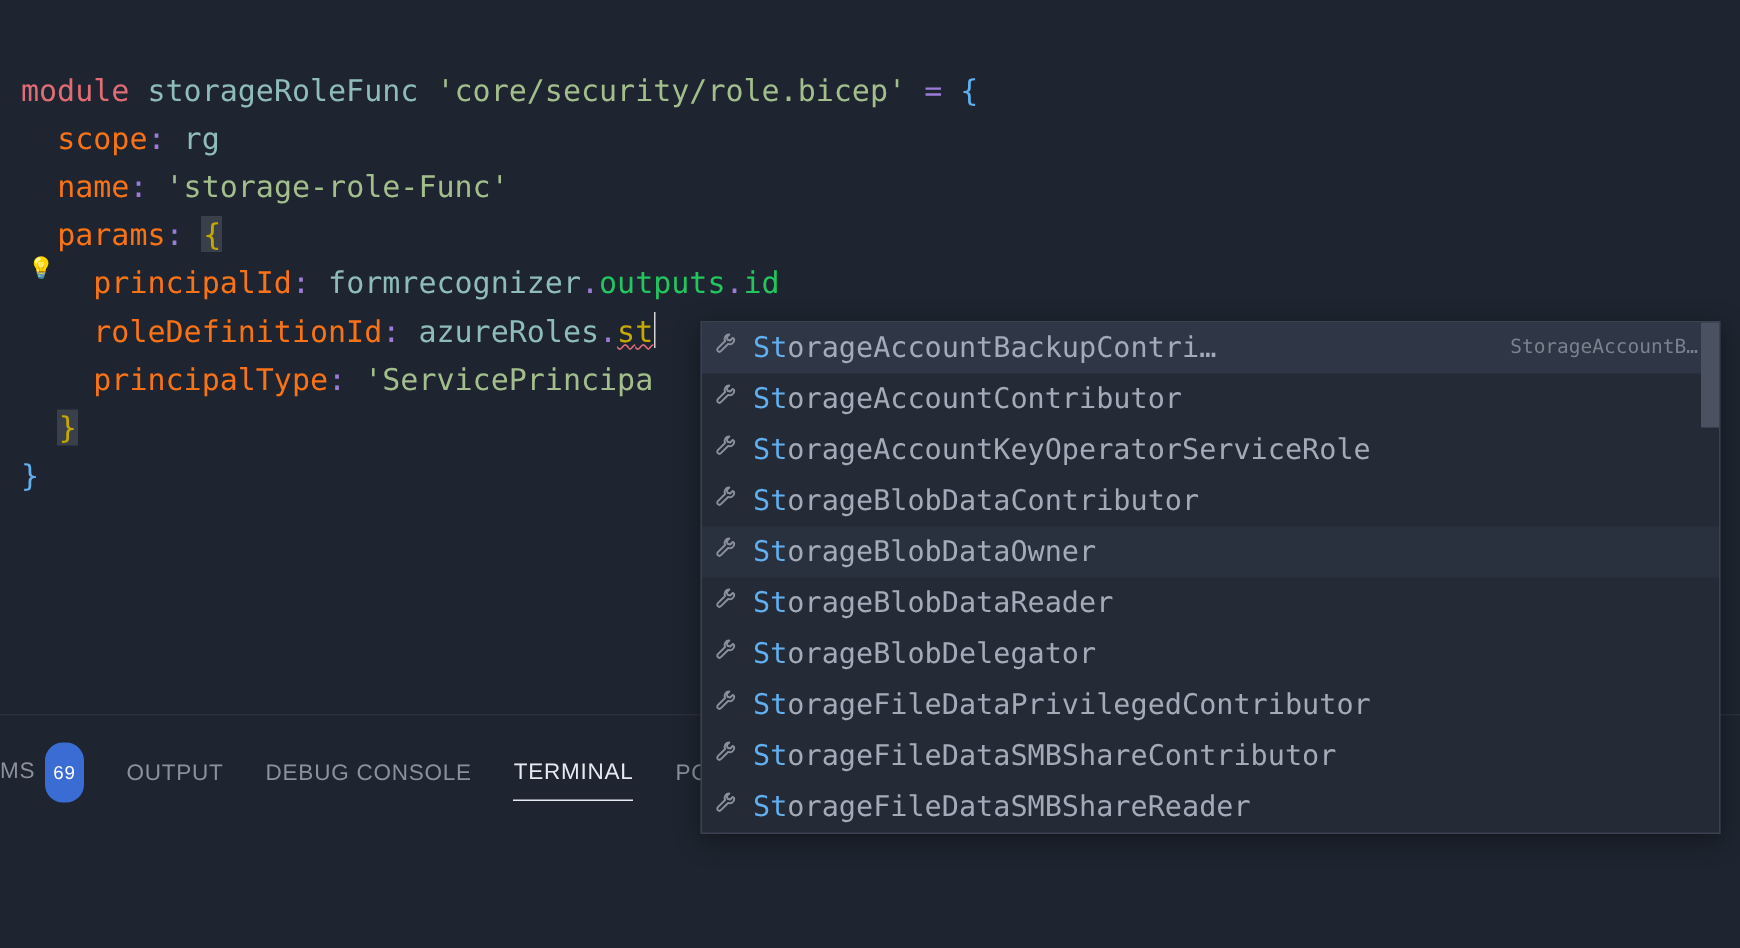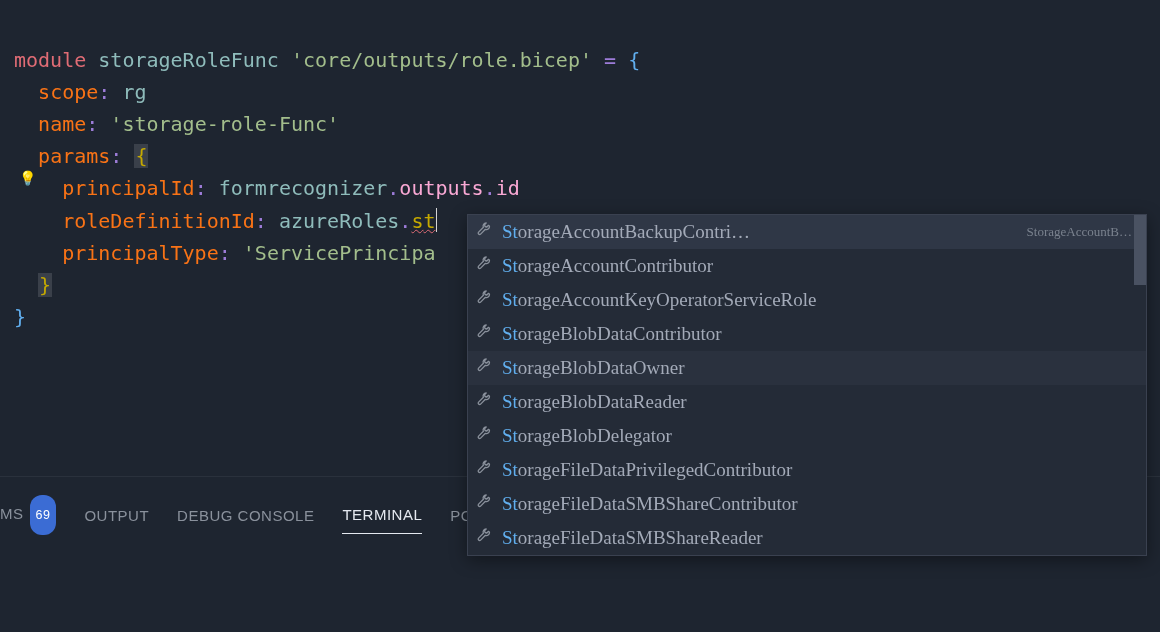--- a/index.html
+++ b/index.html
@@ -30,21 +30,21 @@
   }
 
   
   .kw      { color: #e06c75; }   
   .ident   { color: #8fbcbb; }   
   .str     { color: #a3be8c; }   
   .punct   { color: #9d7cd8; }   
   .brace   { color: #61afef; }   
   .brace-hl{ color:#c5a900; background:#3a404a; padding:0 1px; }
   .prop    { color: #f97316; }   
-  .member  { color: #f9a8d4; }   
+  .member  { color: #22c55e; }   
   .typed   { color: #c5a900; }   
   .error-und { text-decoration: underline wavy #e06c75; text-decoration-thickness:1px;}
   .cursor {
     display:inline-block;
     width:1px; height:24px;
     background:#d4d4d4;
     transform:translateY(4px);
     margin-left:1px;
   }
   .guide {
@@ -92,21 +92,20 @@
     border: 1px solid #3a4150;
     box-shadow: 0 4px 16px rgba(0,0,0,.4);
     font-size: 19px;
     line-height: 34px;
   }
   .suggest .row {
     display: flex;
     align-items: center;
     padding: 0 8px;
     gap: 10px;
-    font-family: Liberation Serif, serif;
   }
   .suggest .row.selected {
     background: #2f3746;
   }
   .suggest .row.hover { background:#2a313e; }
   .wrench {
     flex: 0 0 auto;
     color:#8a919c;
   }
   .label { flex:1 1 auto; color:#a3aab8; overflow:hidden; text-overflow:ellipsis; white-space:nowrap; }
@@ -127,21 +126,21 @@
     right:0; top:0;
     width:12px;
     background:#4a5262;
     border-radius:0;
   }
 </style>
 </head>
 <body>
 
 <div class="editor">
-<span class="kw">module</span> <span class="ident">storageRoleFunc</span> <span class="str">'core/outputs/role.bicep'</span> <span class="punct">=</span> <span class="brace">{</span>
+<span class="kw">module</span> <span class="ident">storageRoleFunc</span> <span class="str">'core/security/role.bicep'</span> <span class="punct">=</span> <span class="brace">{</span>
 <span class="guide">  </span><span class="prop">scope</span><span class="punct">:</span> <span class="ident">rg</span>
 <span class="guide">  </span><span class="prop">name</span><span class="punct">:</span> <span class="str">'storage-role-Func'</span>
 <span class="guide">  </span><span class="prop">params</span><span class="punct">:</span> <span class="brace-hl">{</span>
 <span class="guide">    </span><span class="prop">principalId</span><span class="punct">:</span> <span class="ident">formrecognizer</span><span class="punct">.</span><span class="member">outputs</span><span class="punct">.</span><span class="member">id</span>
 <span class="guide">    </span><span class="prop">roleDefinitionId</span><span class="punct">:</span> <span class="ident">azureRoles</span><span class="punct">.</span><span class="typed error-und"><span>s</span><span>t</span></span><span class="cursor"></span>
 <span class="guide">    </span><span class="prop">principalType</span><span class="punct">:</span> <span class="str">'ServicePrincipa</span>
 <span class="guide">  </span><span class="brace-hl">}</span>
 <span class="brace">}</span>
 </div>
 

